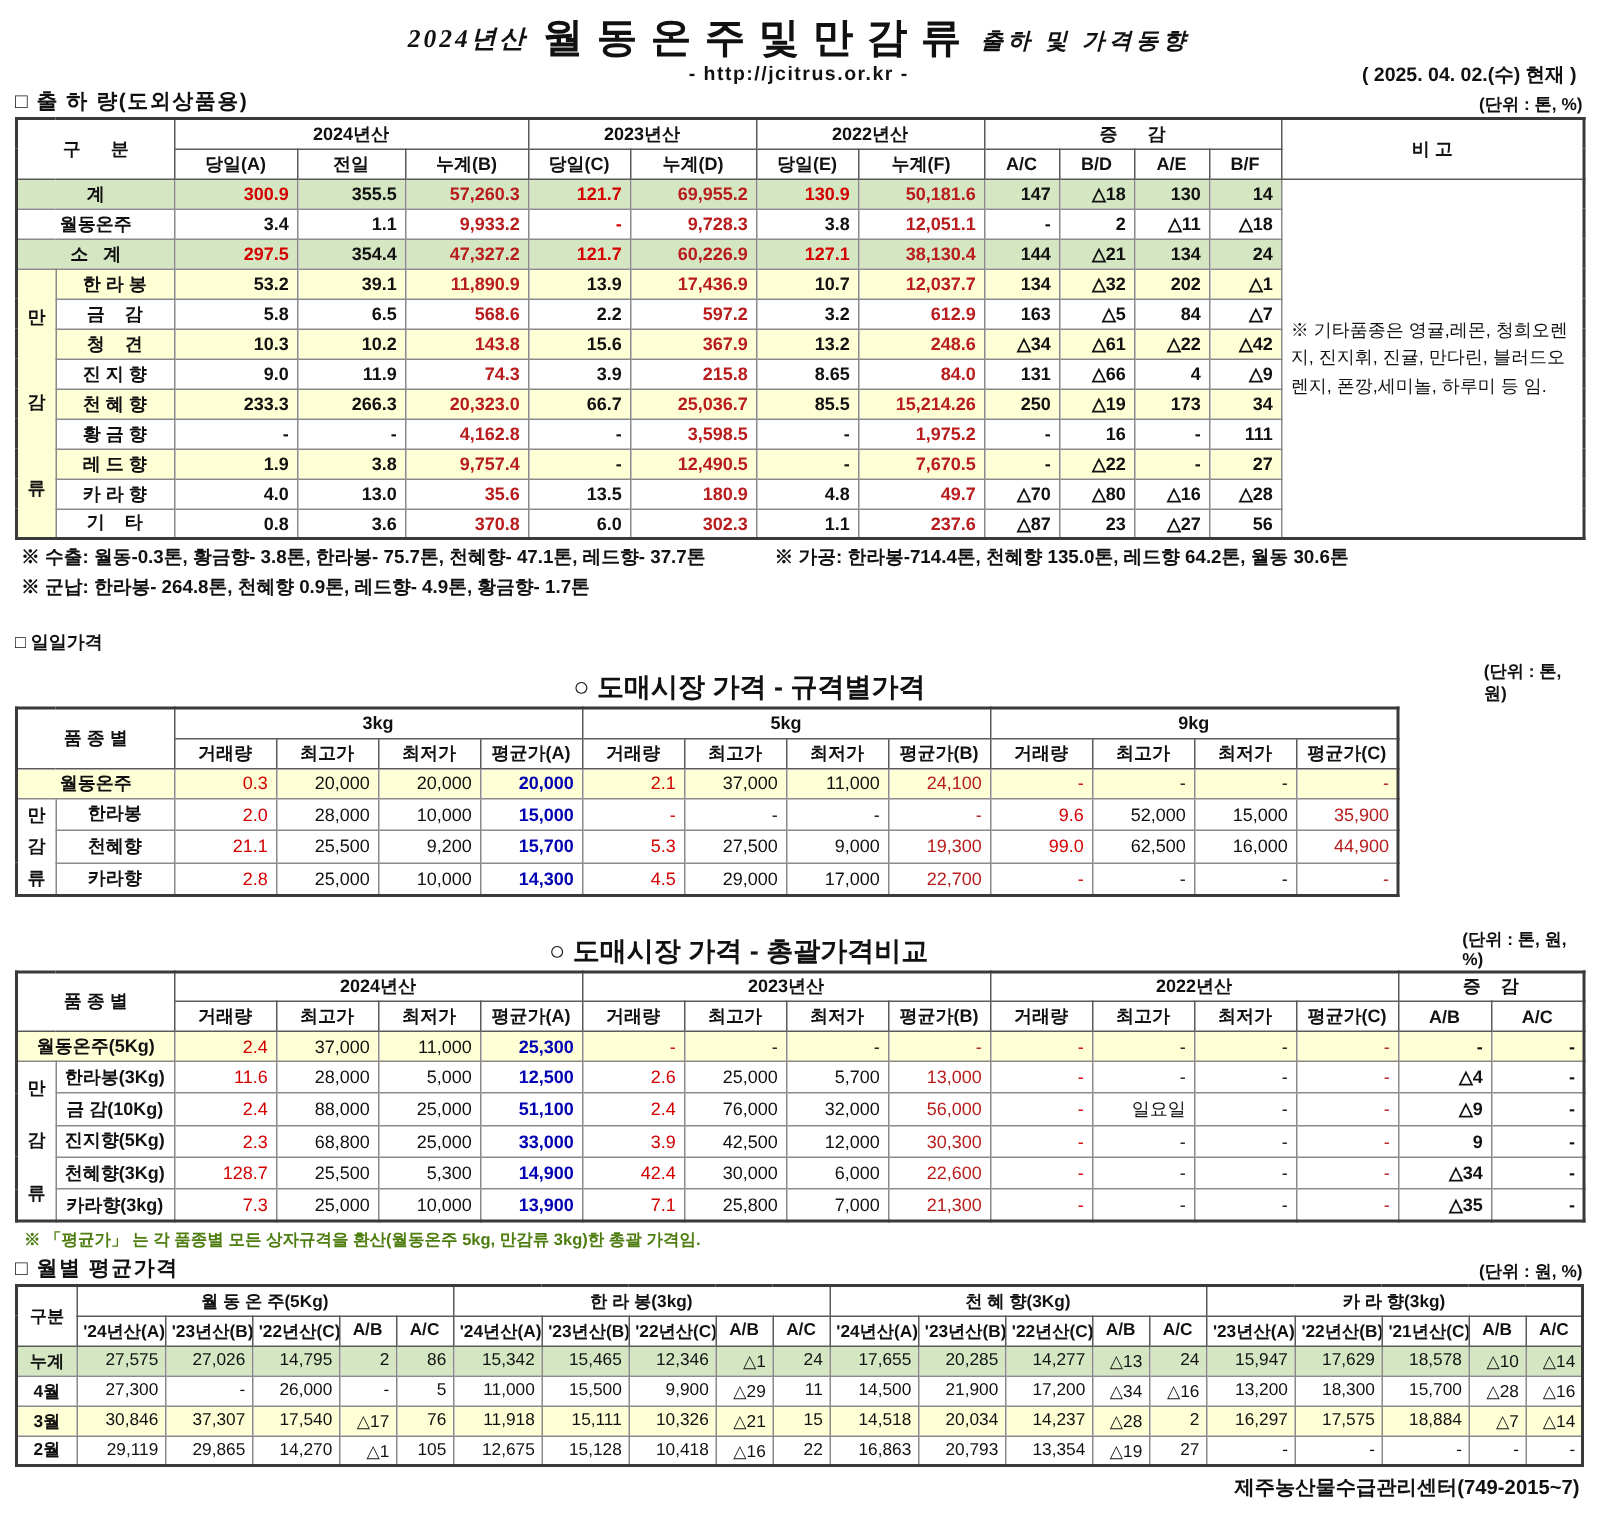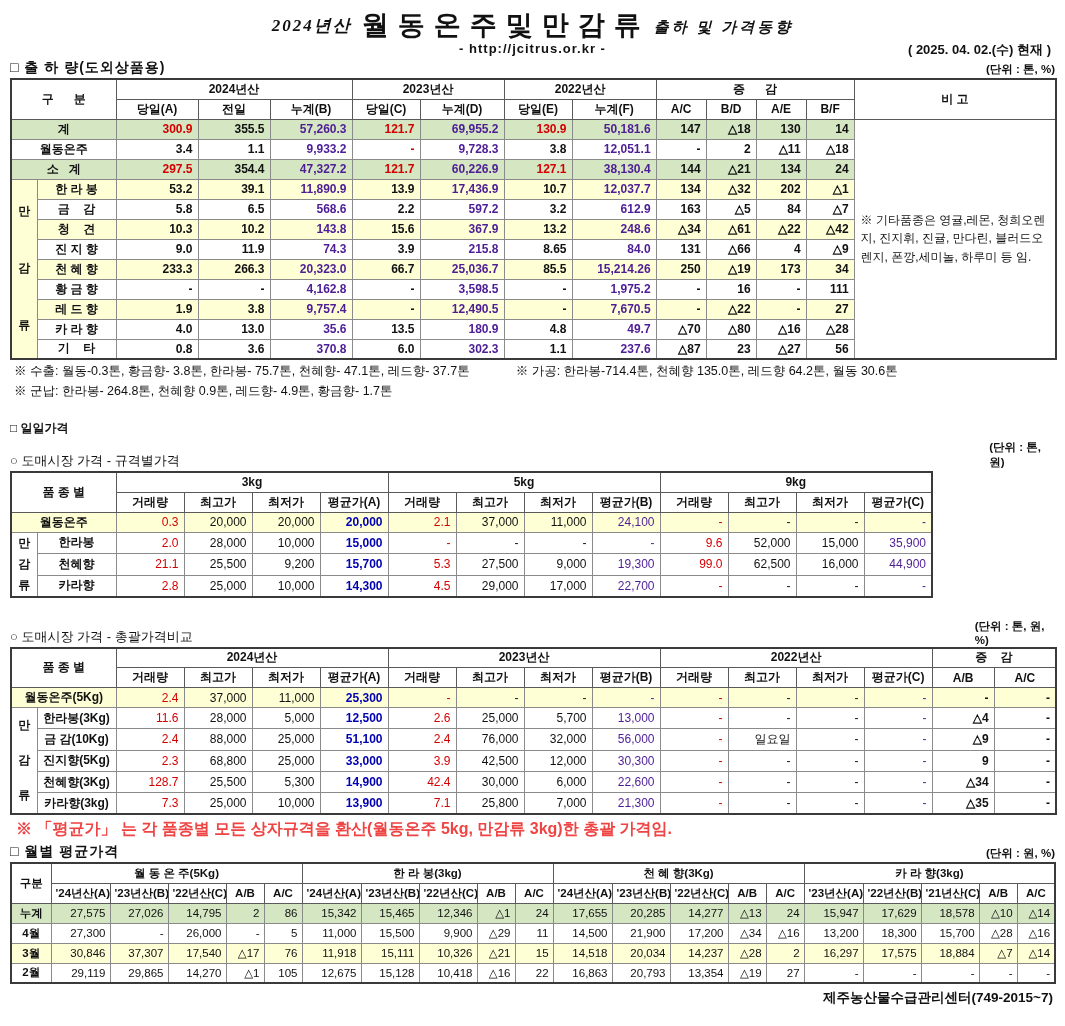--- a/index.html
+++ b/index.html
@@ -15,49 +15,49 @@
   .hdr .main-title { font-size:27px; font-weight:800; letter-spacing:9px; }
   .hdr .sub-title { font-family:"Liberation Serif", serif; font-style:italic; font-weight:700;
                     font-size:15px; letter-spacing:3px; margin-left:4px; vertical-align:2px; }
   .hdr .url { font-weight:700; font-size:13px; letter-spacing:1px; margin-top:-2px; }
   .hdr .date { position:absolute; right:4px; top:36px; font-size:13px; font-weight:600; }
 
   
   .sec { display:flex; justify-content:space-between; align-items:flex-end; margin-top:3px; }
   .sec .t  { font-weight:700; font-size:14px; letter-spacing:1px; }
   .sec .t2 { font-weight:700; font-size:12px; }
-  .sec .t3 { font-weight:400; font-size:13px; }
+  .sec .t3 { font-weight:700; font-size:18px;text-align:center; }
   .sec .u  { font-size:11.5px; font-weight:700; }
 
   
   table { border-collapse:collapse; table-layout:fixed; border:2px solid #3a3a3a; margin-top:1px; }
   th,td { border:1px solid #8a8a8a; font-size:12px; padding:0 5px; height:20px;
           overflow:hidden; white-space:pre; }
   thead th { font-weight:700; text-align:center; border-color:#5a5a5a; }
   td.num { text-align:right; }
   .lbl  { text-align:center; font-weight:700; }
   .vlbl { text-align:center; font-weight:700; white-space:pre-line; vertical-align:middle; padding:0; }
   .vl-9 { line-height:57px; } .vl-5 { line-height:35px; } .vl-3 { line-height:21px; }
   tr.green  td { background:#d5e6c3; }
   tr.yellow td { background:#ffffd6; }
   .b    { font-weight:700; }
   .red  { color:#d40000; }
-  .blue { color:#4c1d95; }
+  .blue { color:#b91c1c; }
   .navy { color:#0000b2; font-weight:700; }
   .remark { background:#fff !important; white-space:normal; text-align:left; vertical-align:middle;
             line-height:1.55; padding:2px 6px; font-weight:400; }
   .t1 { width:1045px; } .t2 { width:921px; } .t3 { width:1045px; } .t4 { width:1044px; }
   .t4 tbody tr:not(:first-child) td { border-top-style:dotted; border-top-color:#9a9a9a; }
   .t4 th, .t4 td { font-size:11.5px; padding:0 4px; }
 
   
-  .notes { margin:3px 0 0 4px; font-size:12.5px; font-weight:400; }
+  .notes { margin:3px 0 0 4px; font-size:12.5px; font-weight:700; }
   .notes .line { display:flex; margin-bottom:3px; }
   .notes .n2 { margin-left:46px; }
-  .red-note { color:#ef4444; font-weight:700; font-size:16px; margin:4px 0 0 6px; }
+  .red-note { color:#4d7c0f; font-weight:700; font-size:11px; margin:4px 0 0 6px; }
   .gap14 { height:14px; } .gap20 { height:18px; }
   .footer { text-align:right; font-weight:700; font-size:13.5px; margin-top:5px; padding-right:2px; }
 </style>
 </head>
 <body>
 
 <div class="page">
 
   <div class="hdr">
     <span class="season">2024년산</span><span class="main-title">월동온주및만감류</span><span class="sub-title">출하 및 가격동향</span>

